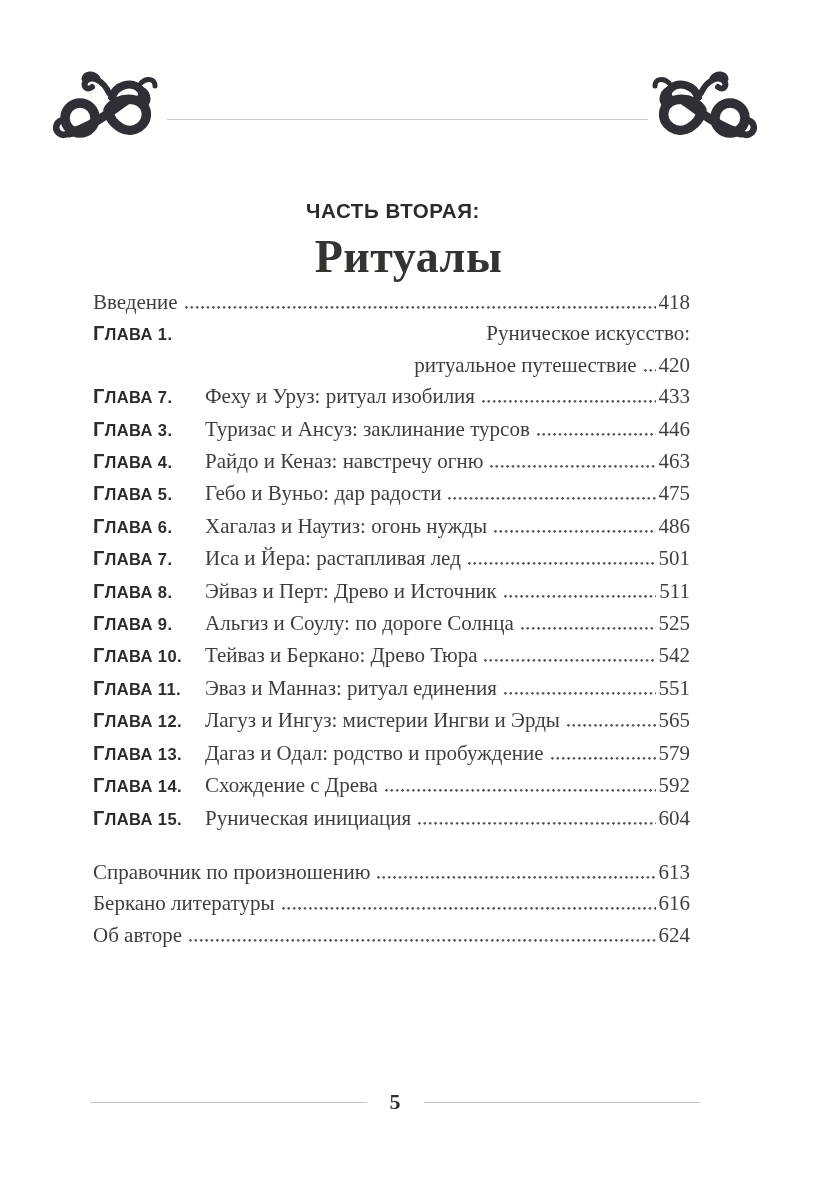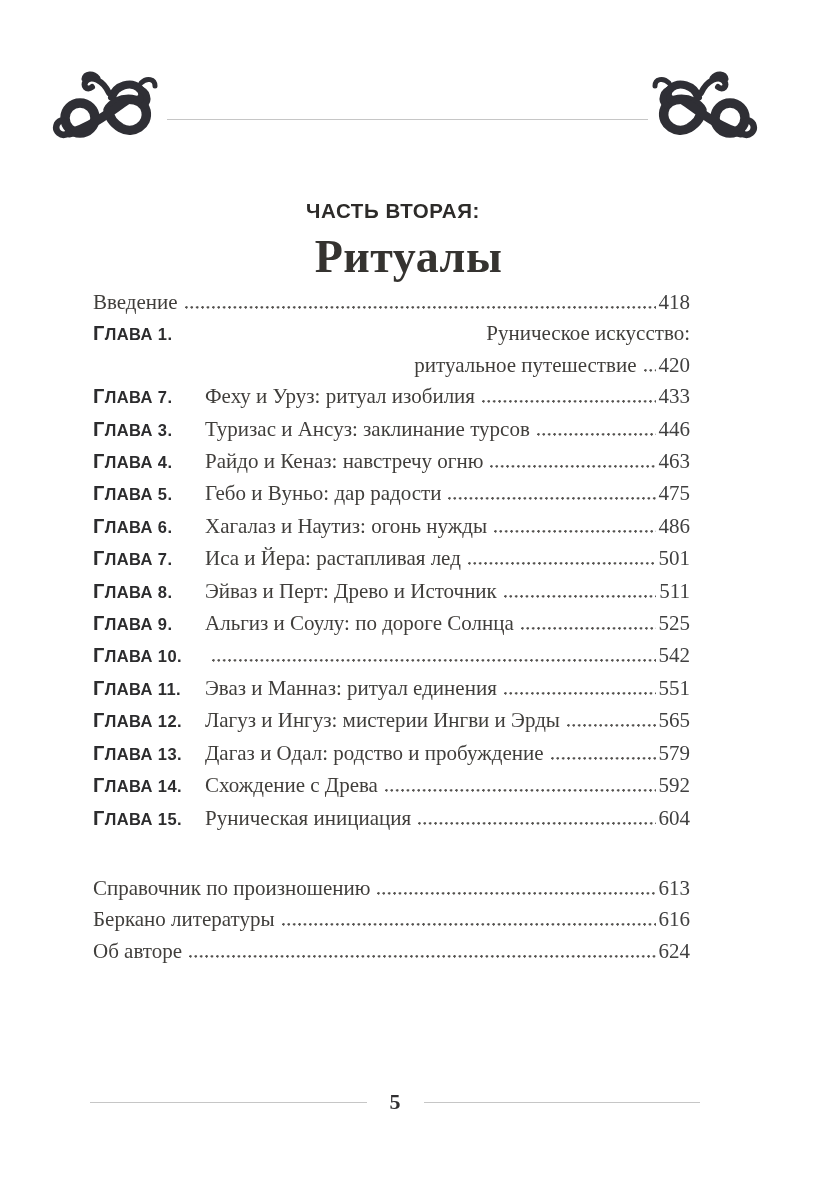--- a/index.html
+++ b/index.html
@@ -82,21 +82,21 @@
     background-image: radial-gradient(circle at 1.4px 1.4px, #54524f 1.05px, rgba(0,0,0,0) 1.45px);
     background-size: 5.4px 3px;
     background-repeat: repeat-x;
     background-position: left bottom;
   }
   .pg { color: #404040; }
 
   .chap-multi { flex: 1 1 auto; display: flex; flex-direction: column; align-items: flex-end; }
   .chap-multi .subrow { display: flex; align-items: baseline; }
 
-  .back-matter { margin-top: 38px; }
+  .back-matter { margin-top: 22px; }
 
   
   .footer {
     position: absolute;
     top: 1089px; left: 90px; width: 610px;
     display: flex;
     align-items: center;
   }
   .footer-rule { flex: 1 1 auto; height: 1px; background: #c6c6c6; }
   .footer-num {
@@ -222,20 +222,21 @@
 
     <div class="toc-row">
       <span class="chap-label">ГЛАВА 9.</span>
       <span class="chap-title">Альгиз и Соулу: по дороге Солнца</span>
       <span class="leader"></span>
       <span class="pg">525</span>
     </div>
 
     <div class="toc-row">
       <span class="chap-label">ГЛАВА 10.</span>
+      <span class="chap-title">Тейваз и Беркано: Древо Тюра</span>
       <span class="leader"></span>
       <span class="pg">542</span>
     </div>
 
     <div class="toc-row">
       <span class="chap-label">ГЛАВА 11.</span>
       <span class="chap-title">Эваз и Манназ: ритуал единения</span>
       <span class="leader"></span>
       <span class="pg">551</span>
     </div>

